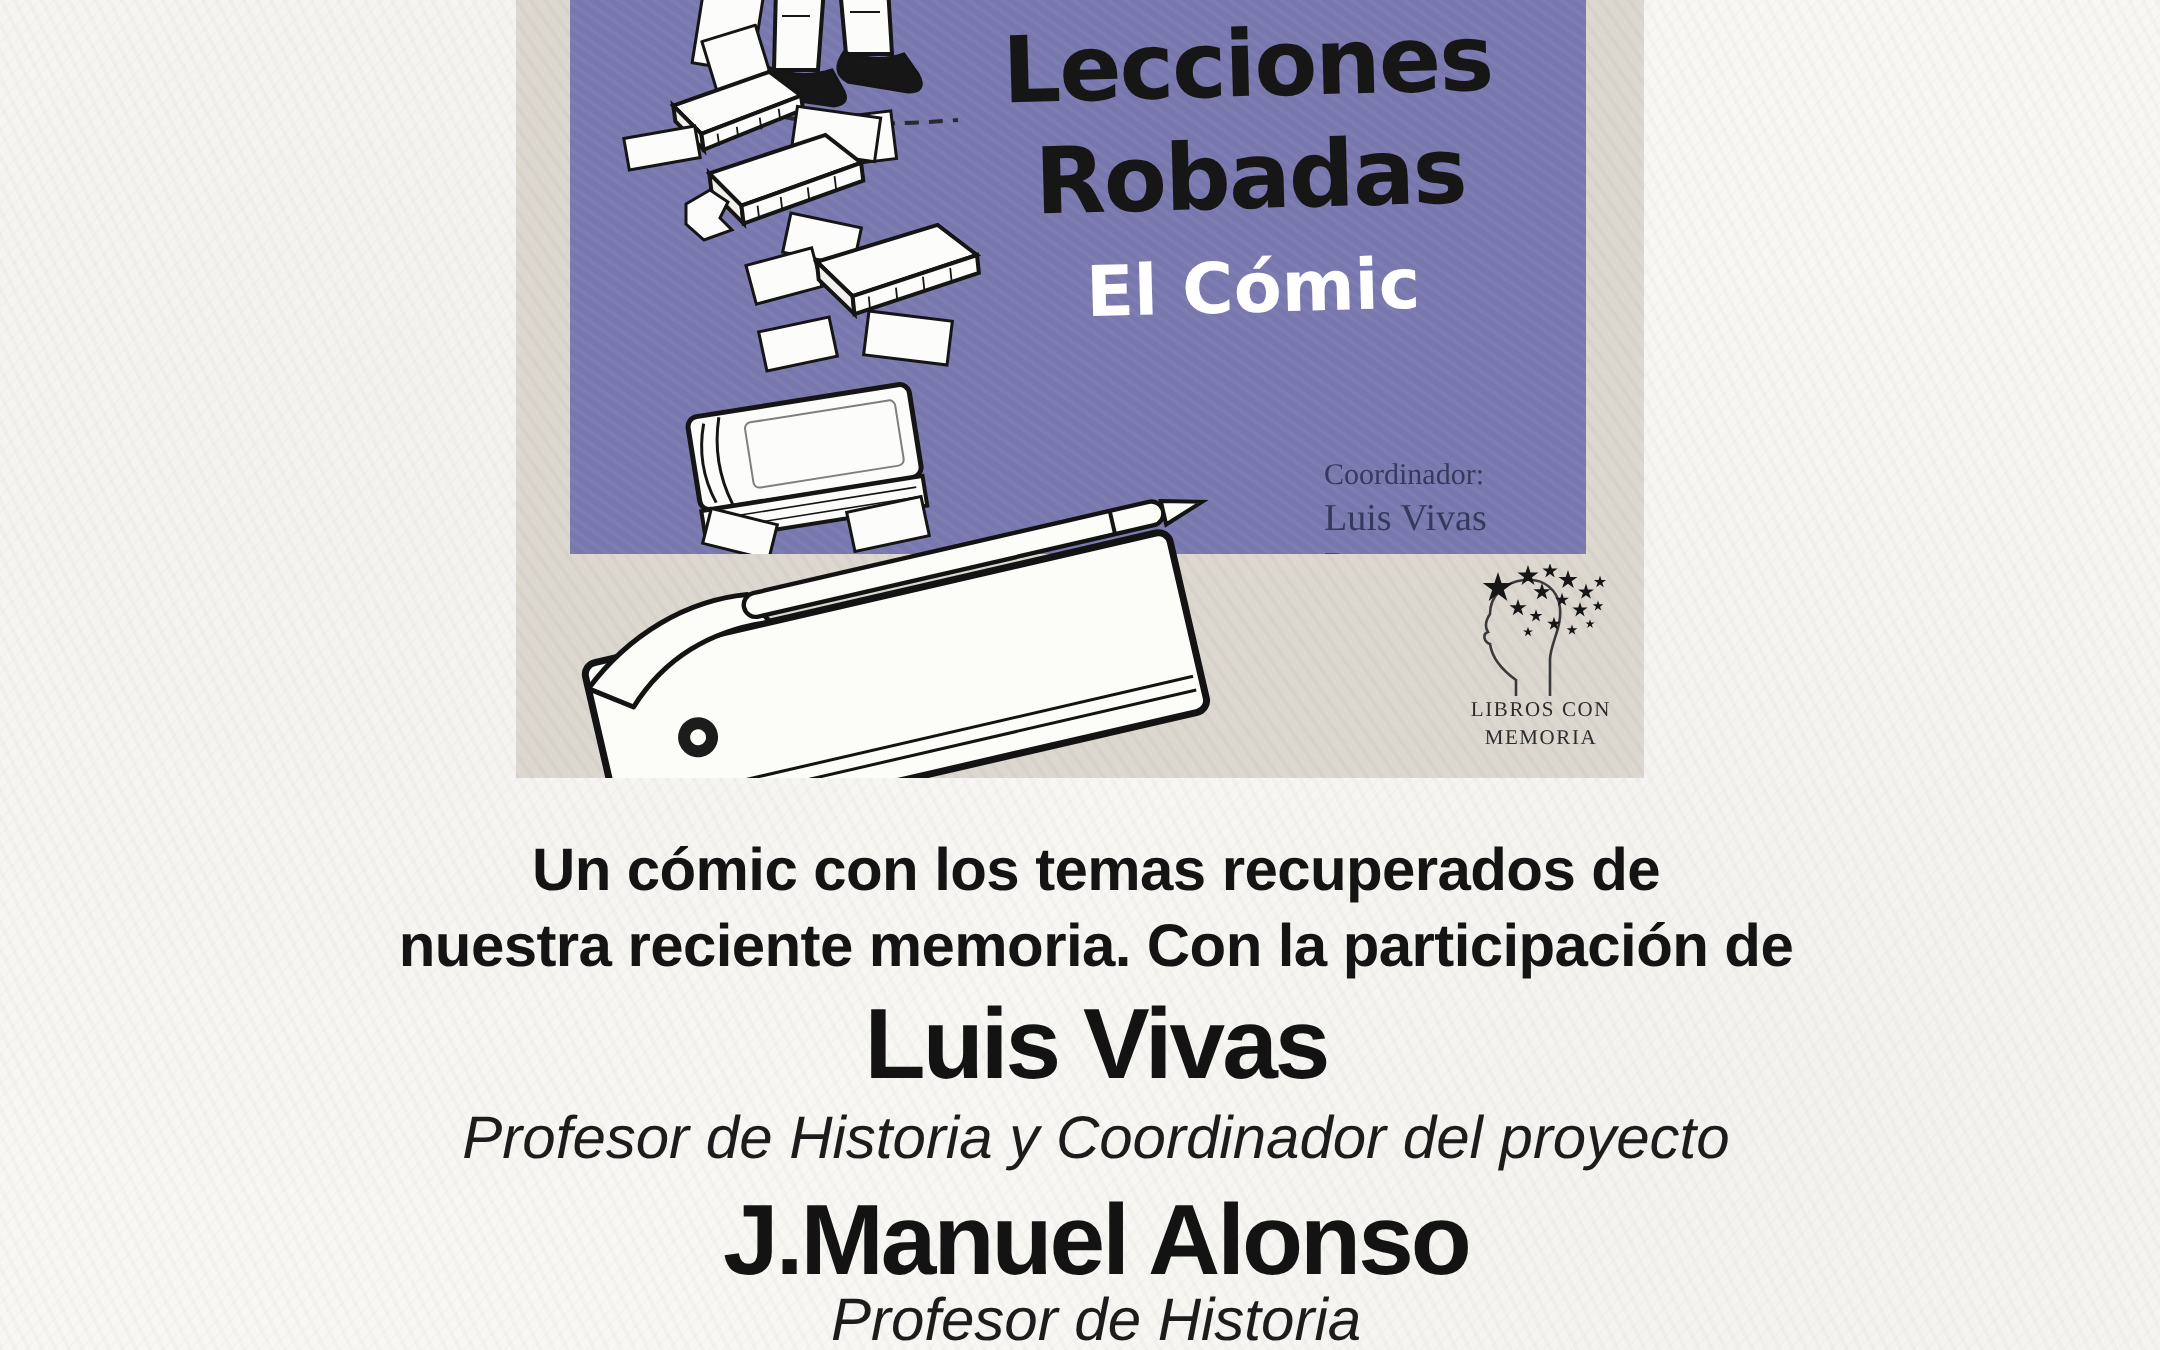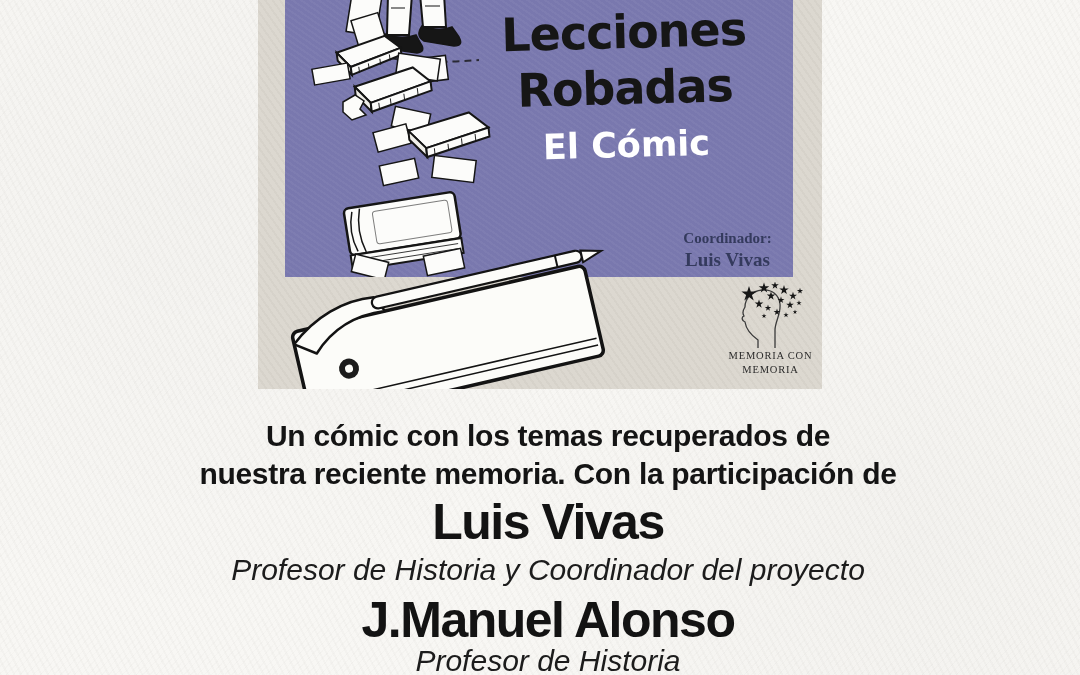--- a/index.html
+++ b/index.html
@@ -32,21 +32,21 @@
   .title-line{
     font-family:"DejaVu Sans",sans-serif;font-weight:700;font-size:46px;line-height:56px;
     letter-spacing:-1px;
   }
   .subtitle-line{
     font-family:"DejaVu Sans",sans-serif;font-weight:700;font-size:35px;line-height:46px;
     color:#ffffff;margin-top:6px;letter-spacing:0;
   }
   .coord-block{
     position:absolute;left:377px;top:229px;color:#343a5d;
-    font-family:"Liberation Serif",serif;font-weight:700;text-align:center;
+    font-family:"Liberation Serif",serif;font-weight:400;text-align:left;
   }
   .coord-label{font-size:15px;line-height:19px;}
   .coord-name{font-size:19px;line-height:24px;}
   .bigbook-svg{position:absolute;left:0;top:0;pointer-events:none;}
   .logo-block{
     position:absolute;left:440px;top:282px;width:145px;text-align:center;color:#2b2b2b;
   }
   .logo-block svg{display:block;margin:0 auto;}
   .logo-text{
     font-family:"Liberation Serif",serif;font-size:10.5px;line-height:11.5px;
@@ -183,21 +183,21 @@
           <use href="#st" transform="translate(74,23) scale(4)"></use>
           <use href="#st" transform="translate(83,21) scale(2.8)"></use>
           <use href="#st" transform="translate(43,22) scale(4.5)"></use>
           <use href="#st" transform="translate(52,26) scale(3.4)"></use>
           <use href="#st" transform="translate(61,30) scale(3.6)"></use>
           <use href="#st" transform="translate(70,33) scale(2.8)"></use>
           <use href="#st" transform="translate(79,30) scale(2.4)"></use>
           <use href="#st" transform="translate(48,34) scale(2.6)"></use>
         </g>
       </svg>
-      <div class="logo-text">MEMORIA CON</div>
+      <div class="logo-text">LIBROS CON</div>
       <div class="logo-text">MEMORIA</div>
     </div>
   </div>
 
   <div class="caption">
     <div>Un cómic con los temas recuperados de</div>
     <div>nuestra reciente memoria. Con la participación de</div>
   </div>
 
   <div class="person-name name-1">Luis Vivas</div>

